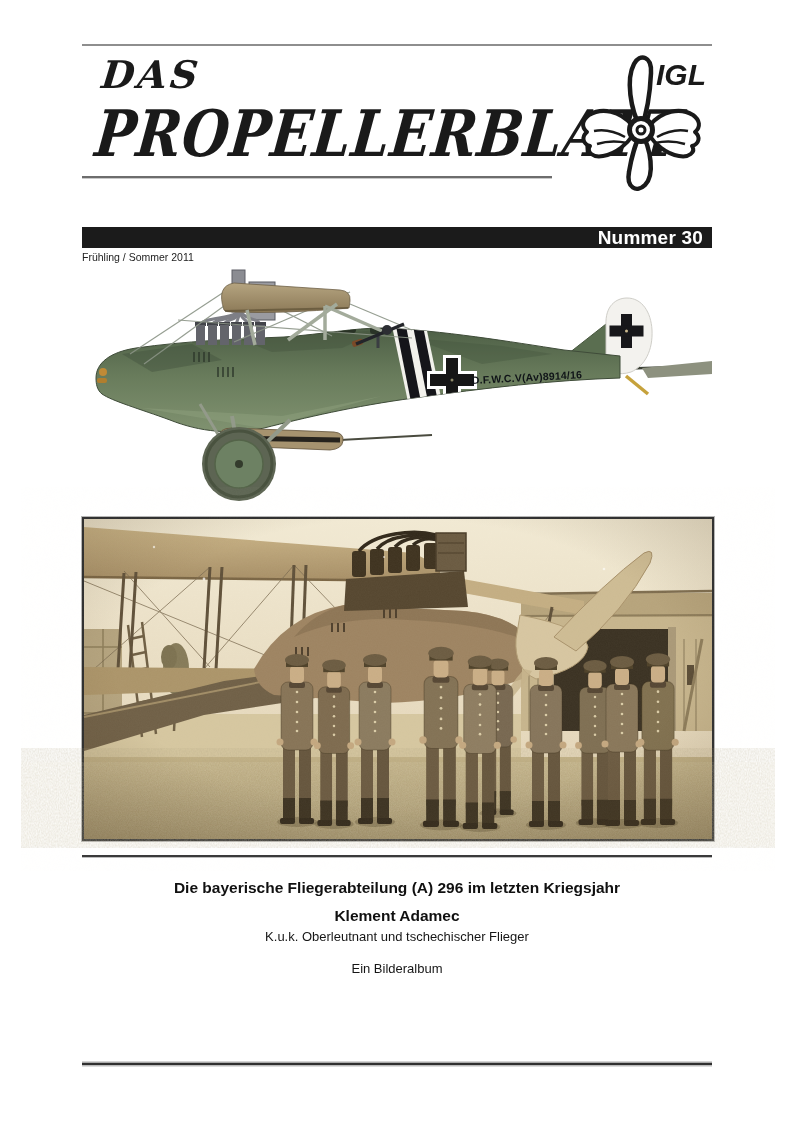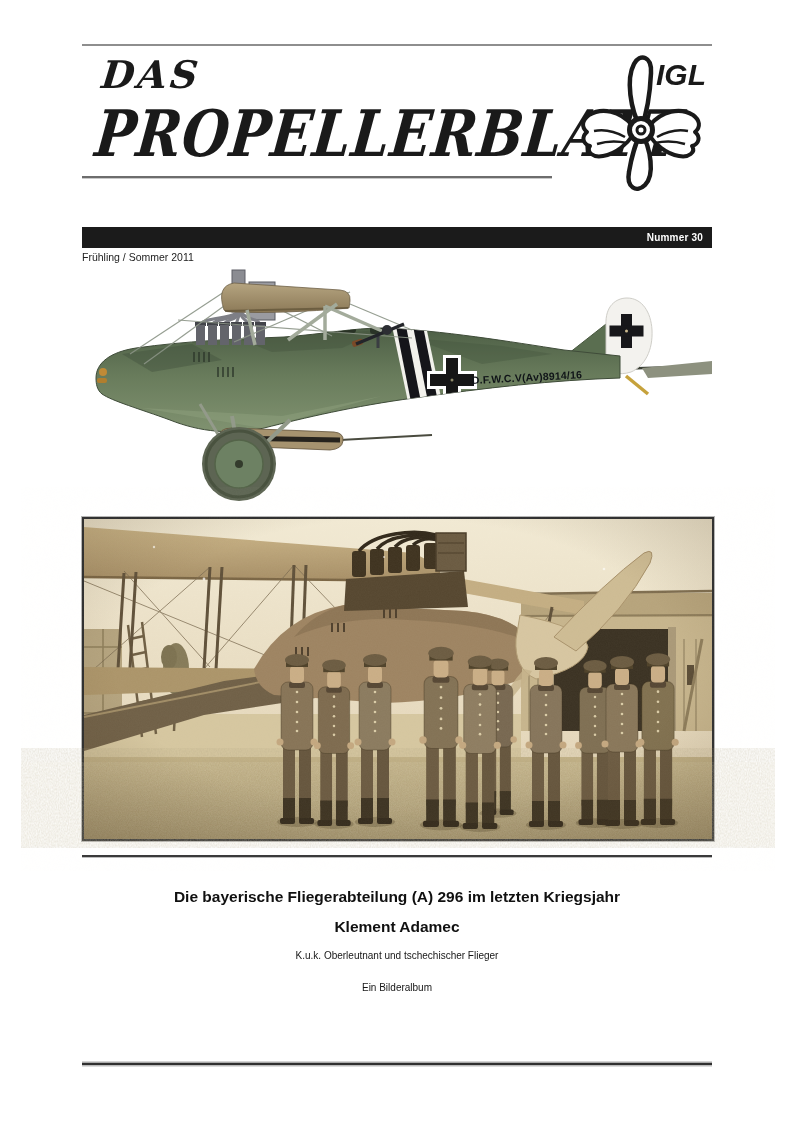--- a/index.html
+++ b/index.html
@@ -11,31 +11,31 @@
   .rule-photo{top:855px;height:2px;background:#3a3a3a;box-shadow:0 1px 0 #bdbdbd;}
   .rule-bottom{top:1063px;height:2px;background:#2f2f2f;box-shadow:0 -1.5px 0 #aaaaaa,0 1.5px 0 #bbbbbb;}
   .das{position:absolute;left:102px;top:52px;font:italic 700 38px "DejaVu Serif",serif;
        transform:skewX(-6deg);letter-spacing:3px;}
   .title{position:absolute;left:92px;top:96px;font:italic 700 64px "DejaVu Serif",serif;
        transform:skewX(-6deg) scaleX(.84);transform-origin:0 100%;letter-spacing:1px;white-space:nowrap;}
   .subtitle{position:absolute;left:94px;top:186px;font:italic 400 17px "Liberation Sans",sans-serif;
        color:#151515;letter-spacing:.2px;}
   .logo{position:absolute;left:580px;top:49px;width:134px;height:142px;}
   .issue-bar{position:absolute;left:82px;top:227px;width:630px;height:21px;background:#1b1b1b;
-       color:#fff;font-weight:700;font-size:10px;line-height:21px;text-align:right;
+       color:#fff;font-weight:700;font-size:19px;line-height:21px;text-align:right;
        padding-right:9px;box-sizing:border-box;letter-spacing:.2px;}
   .issue-season{position:absolute;left:82px;top:251px;width:630px;text-align:left;
        padding-right:9px;box-sizing:border-box;font-size:10.5px;color:#222;}
   .plane{position:absolute;left:82px;top:268px;width:632px;height:240px;margin:0;}
   .photo{position:absolute;left:82px;top:517px;width:632px;height:324px;margin:0;
        border:2px solid #2e2e2e;box-shadow:0 0 0 1px #b5b5b5;box-sizing:border-box;background:#e9dfc4;}
   .photo svg{display:block;width:628px;height:320px;}
   .articles{position:absolute;left:82px;top:876px;width:630px;text-align:center;}
-  .articles h2{font-size:15.5px;font-weight:700;margin:12px;line-height:18px;color:#101010;}
-  .articles .kicker,.articles .sub{font-size:10px;font-weight:400;margin:0;line-height:15px;color:#161616;}
+  .articles h2{font-size:15.5px;font-weight:700;margin:3px;line-height:18px;color:#101010;}
+  .articles .kicker,.articles .sub{font-size:13px;font-weight:400;margin:0;line-height:15px;color:#161616;}
   .art-2{margin-top:10px;}
   .art-2 .sub{margin-top:4px;}
   .art-3{margin-top:17px;}
   .art-4{margin-top:14px;}
   svg{overflow:visible;}
 </style>
 </head>
 <body>
 
 <div class="page">

